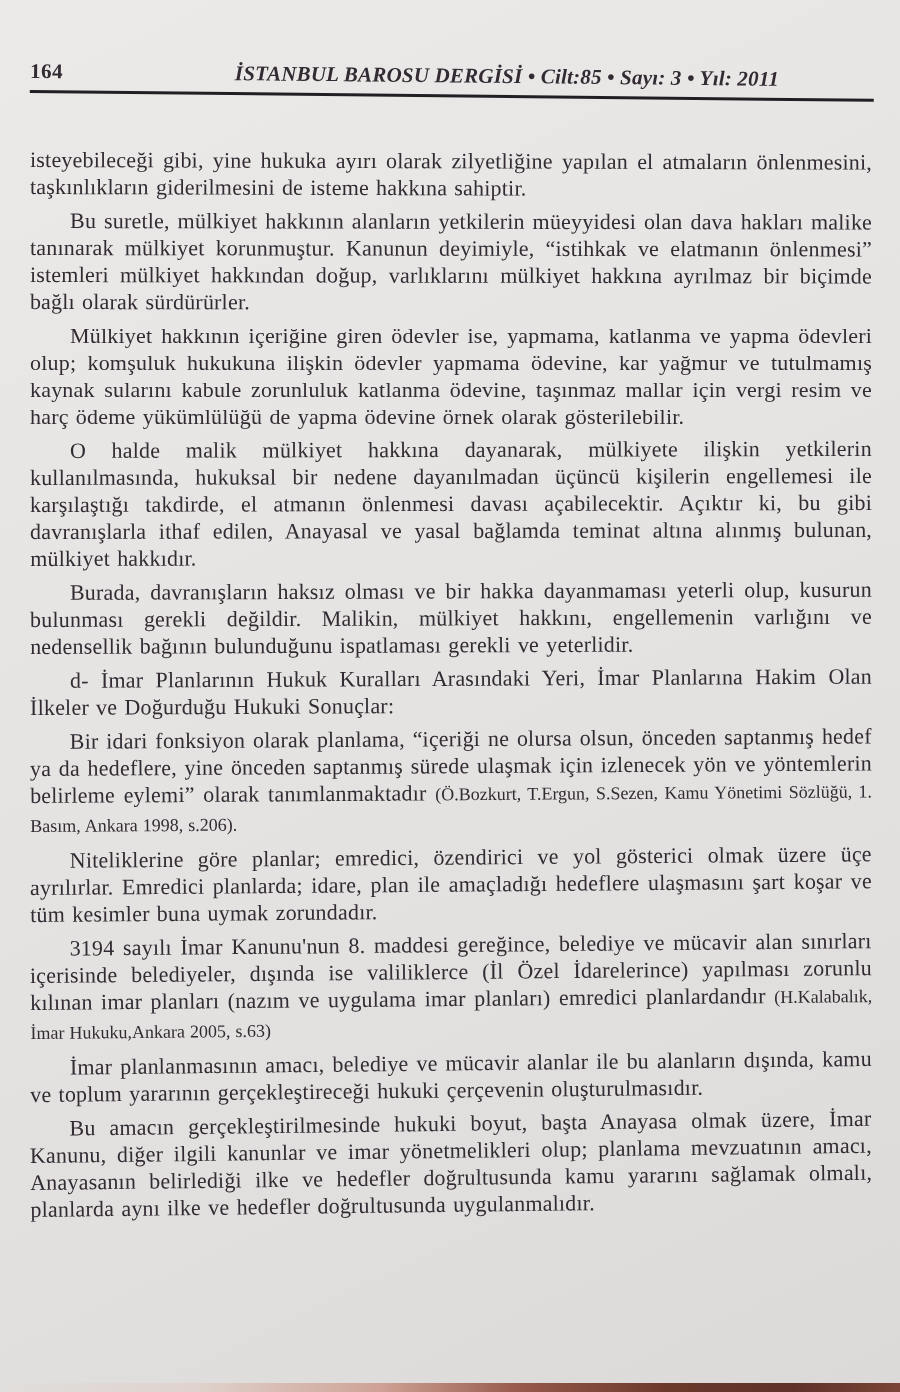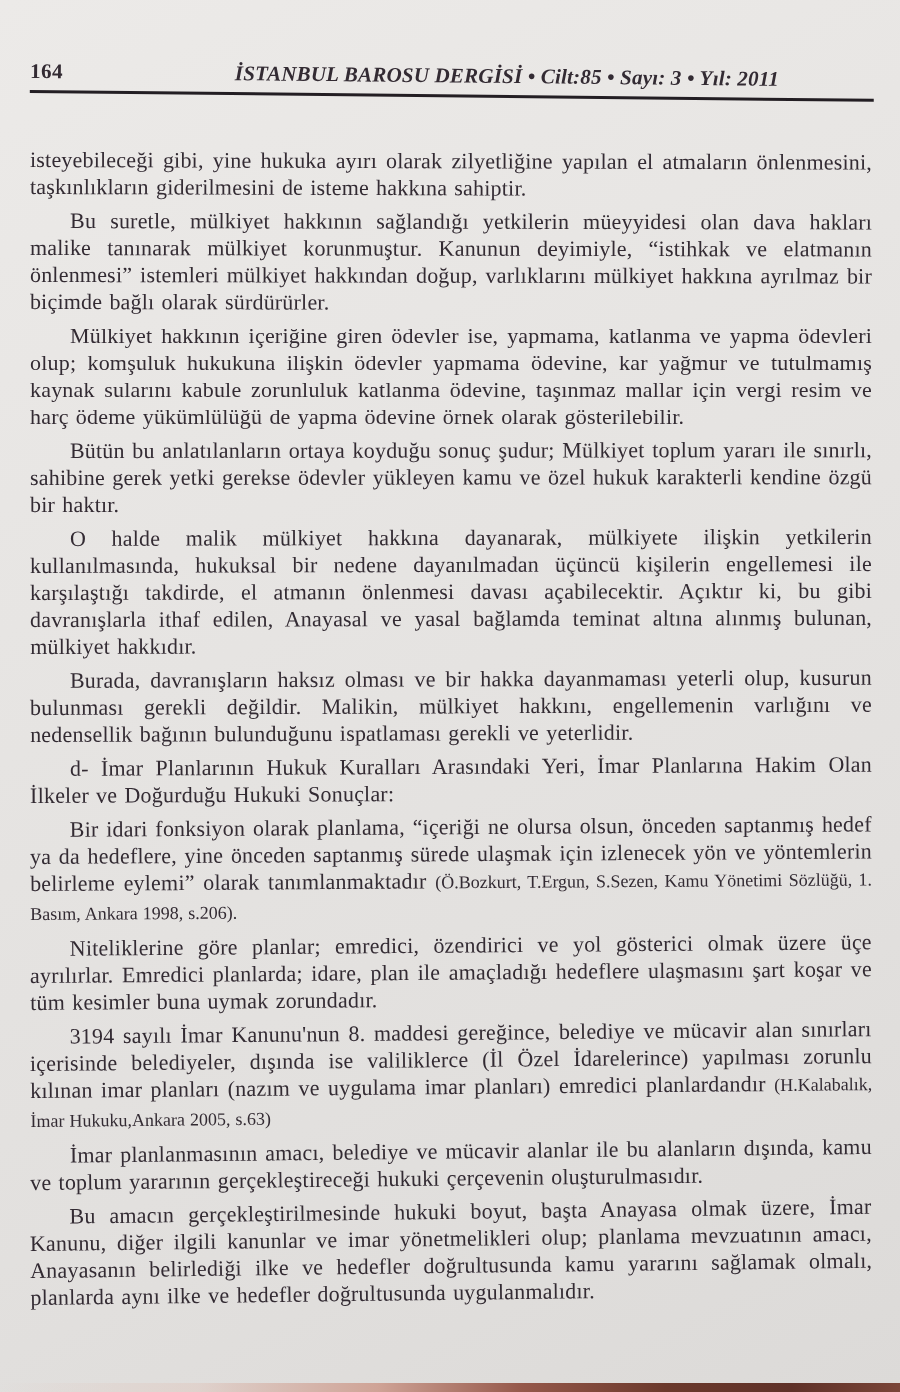--- a/index.html
+++ b/index.html
@@ -73,23 +73,22 @@
 
 <div class="page">
 
   <div class="scan-header">
     <span class="page-number">164</span>
     <span class="journal-title">İSTANBUL BAROSU DERGİSİ • Cilt:85 • Sayı: 3 • Yıl: 2011</span>
   </div>
 
   <div class="content">
       <p class="para no-indent" style="transform: rotate(0.18deg); transform-origin: 0px 50%;"><span>isteyebileceği gibi, yine hukuka ayırı olarak zilyetliğine yapılan el atmaların önlenmesini, taşkınlıkların giderilmesini de isteme hakkına sahiptir.</span></p>
-      <p class="para" style="transform: rotate(0.1deg); transform-origin: 0px 50%;"><span>Bu suretle, mülkiyet hakkının sağlandığı yetkilerin müeyyidesi olan dava hakları malike tanınarak mülkiyet korunmuştur. Kanunun deyimiyle, “istihkak ve elatmanın önlenmesi” istemleri mülkiyet hakkından doğup, varlıklarını mülkiyet hakkına ayrılmaz bir biçimde bağlı olarak sürdürürler.</span></p>
+      <p class="para" style="transform: rotate(0.1deg); transform-origin: 0px 50%;"><span>Bu suretle, mülkiyet hakkının alanların yetkilerin müeyyidesi olan dava hakları malike tanınarak mülkiyet korunmuştur. Kanunun deyimiyle, “istihkak ve elatmanın önlenmesi” istemleri mülkiyet hakkından doğup, varlıklarını mülkiyet hakkına ayrılmaz bir biçimde bağlı olarak sürdürürler.</span></p>
       <p class="para" style="transform: rotate(0.02deg); transform-origin: 0px 50%;"><span>Mülkiyet hakkının içeriğine giren ödevler ise, yapmama, katlanma ve yapma ödevleri olup; komşuluk hukukuna ilişkin ödevler yapmama ödevine, kar yağmur ve tutulmamış kaynak sularını kabule zorunluluk katlanma ödevine, taşınmaz mallar için vergi resim ve harç ödeme yükümlülüğü de yapma ödevine örnek olarak gösterilebilir.</span></p>
-      <p class="para" style="transform: rotate(-0.06deg); transform-origin: 0px 50%;"><span>Bütün bu anlatılanların ortaya koyduğu sonuç şudur; Mülkiyet toplum yararı ile sınırlı, sahibine gerek yetki gerekse ödevler yükleyen kamu ve özel hukuk karakterli kendine özgü bir haktır.</span></p>
       <p class="para" style="transform: rotate(-0.14deg); transform-origin: 0px 50%;"><span>O halde malik mülkiyet hakkına dayanarak, mülkiyete ilişkin yetkilerin kullanılmasında, hukuksal bir nedene dayanılmadan üçüncü kişilerin engellemesi ile karşılaştığı takdirde, el atmanın önlenmesi davası açabilecektir. Açıktır ki, bu gibi davranışlarla ithaf edilen, Anayasal ve yasal bağlamda teminat altına alınmış bulunan, mülkiyet hakkıdır.</span></p>
       <p class="para" style="transform: rotate(-0.22deg); transform-origin: 0px 50%;"><span>Burada, davranışların haksız olması ve bir hakka dayanmaması yeterli olup, kusurun bulunması gerekli değildir. Malikin, mülkiyet hakkını, engellemenin varlığını ve nedensellik bağının bulunduğunu ispatlaması gerekli ve yeterlidir.</span></p>
       <p class="para" style="transform: rotate(-0.3deg); transform-origin: 0px 50%;"><span>d- İmar Planlarının Hukuk Kuralları Arasındaki Yeri, İmar Planlarına Hakim Olan İlkeler ve Doğurduğu Hukuki Sonuçlar:</span></p>
       <p class="para" style="transform: rotate(-0.38deg); transform-origin: 0px 50%;"><span>Bir idari fonksiyon olarak planlama, “içeriği ne olursa olsun, önceden saptanmış hedef ya da hedeflere, yine önceden saptanmış sürede ulaşmak için izlenecek yön ve yöntemlerin belirleme eylemi” olarak tanımlanmaktadır</span> <span class="citation">(Ö.Bozkurt, T.Ergun, S.Sezen, Kamu Yönetimi Sözlüğü, 1. Basım, Ankara 1998, s.206).</span></p>
       <p class="para" style="transform: rotate(-0.46deg); transform-origin: 0px 50%;"><span>Niteliklerine göre planlar; emredici, özendirici ve yol gösterici olmak üzere üçe ayrılırlar. Emredici planlarda; idare, plan ile amaçladığı hedeflere ulaşmasını şart koşar ve tüm kesimler buna uymak zorundadır.</span></p>
       <p class="para" style="transform: rotate(-0.54deg); transform-origin: 0px 50%;"><span>3194 sayılı İmar Kanunu'nun 8. maddesi gereğince, belediye ve mücavir alan sınırları içerisinde belediyeler, dışında ise valiliklerce (İl Özel İdarelerince) yapılması zorunlu kılınan imar planları (nazım ve uygulama imar planları) emredici planlardandır</span> <span class="citation">(H.Kalabalık, İmar Hukuku,Ankara 2005, s.63)</span></p>
       <p class="para" style="transform: rotate(-0.62deg); transform-origin: 0px 50%;"><span>İmar planlanmasının amacı, belediye ve mücavir alanlar ile bu alanların dışında, kamu ve toplum yararının gerçekleştireceği hukuki çerçevenin oluşturulmasıdır.</span></p>
       <p class="para" style="transform: rotate(-0.7deg); transform-origin: 0px 50%;"><span>Bu amacın gerçekleştirilmesinde hukuki boyut, başta Anayasa olmak üzere, İmar Kanunu, diğer ilgili kanunlar ve imar yönetmelikleri olup; planlama mevzuatının amacı, Anayasanın belirlediği ilke ve hedefler doğrultusunda kamu yararını sağlamak olmalı, planlarda aynı ilke ve hedefler doğrultusunda uygulanmalıdır.</span></p>
     </div>
 

